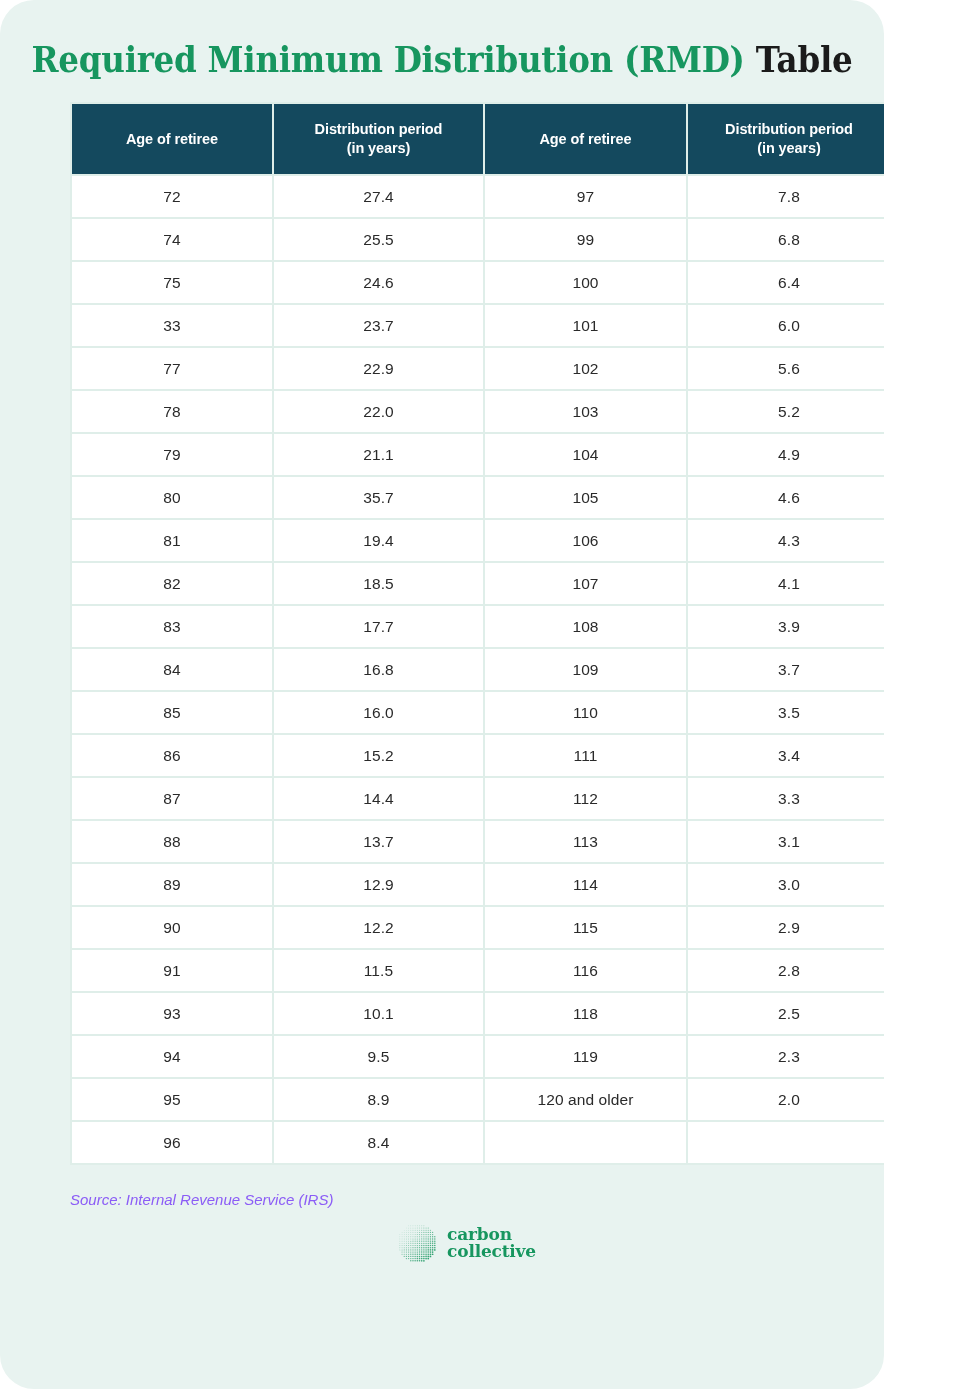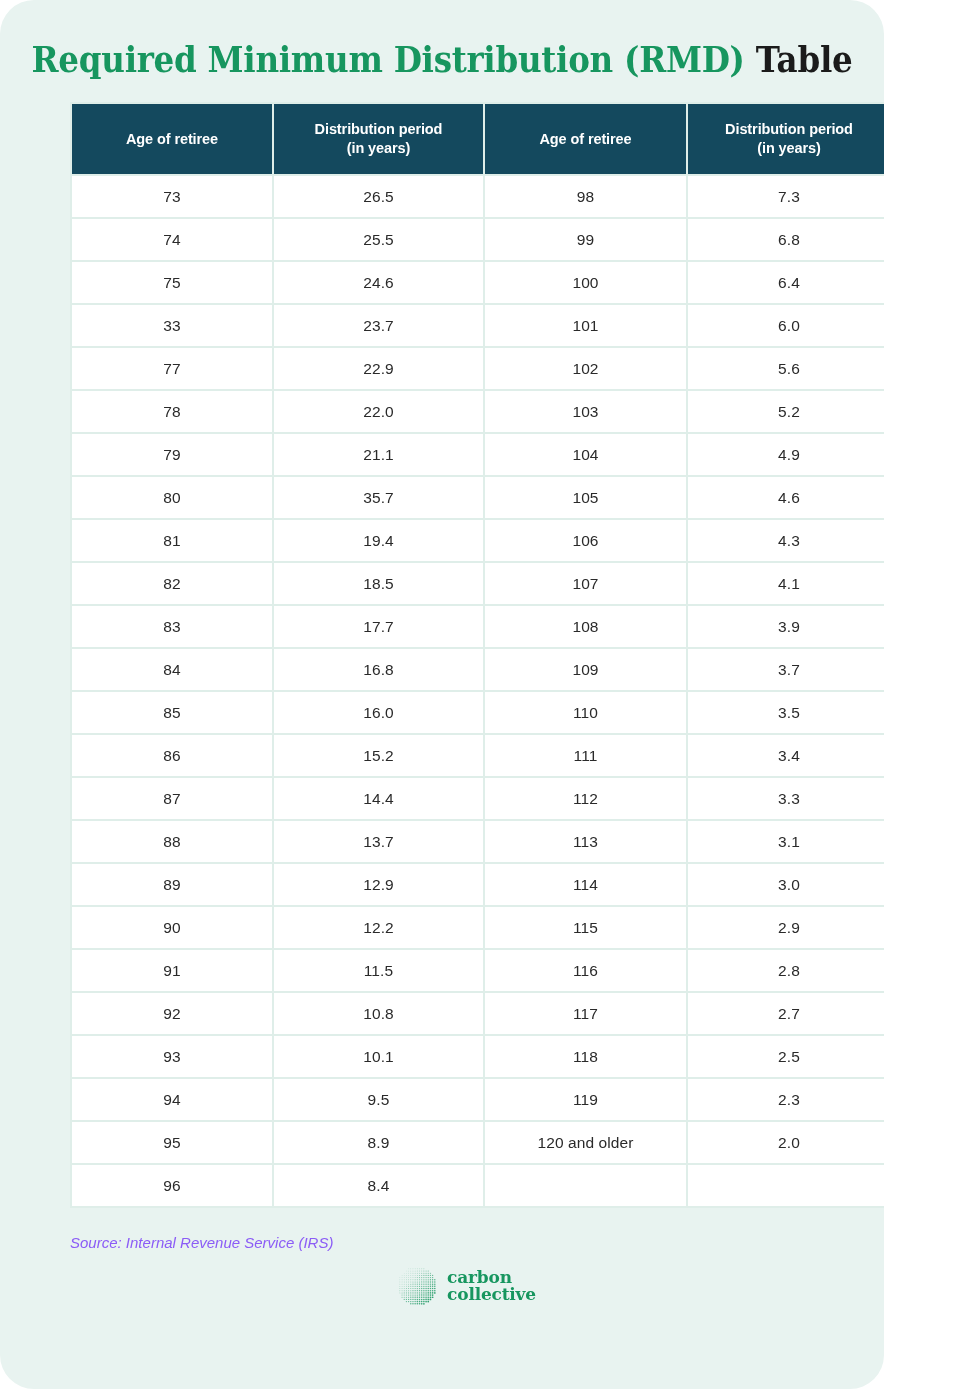--- a/index.html
+++ b/index.html
@@ -139,24 +139,24 @@
             <div>Age of retiree</div>
           </th>
           <th>
             <div>Distribution period</div>
             <div>(in years)</div>
           </th>
         </tr>
       </thead>
       <tbody id="rmd-body">
           <tr>
-            <td>73</td>
-            <td>26.5</td>
-            <td>98</td>
-            <td>7.3</td>
+            <td>72</td>
+            <td>27.4</td>
+            <td>97</td>
+            <td>7.8</td>
           </tr>
           <tr>
             <td>74</td>
             <td>25.5</td>
             <td>99</td>
             <td>6.8</td>
           </tr>
           <tr>
             <td>75</td>
             <td>24.6</td>
@@ -251,26 +251,20 @@
             <td>90</td>
             <td>12.2</td>
             <td>115</td>
             <td>2.9</td>
           </tr>
           <tr>
             <td>91</td>
             <td>11.5</td>
             <td>116</td>
             <td>2.8</td>
-          </tr>
-          <tr>
-            <td>92</td>
-            <td>10.8</td>
-            <td>117</td>
-            <td>2.7</td>
           </tr>
           <tr>
             <td>93</td>
             <td>10.1</td>
             <td>118</td>
             <td>2.5</td>
           </tr>
           <tr>
             <td>94</td>
             <td>9.5</td>

